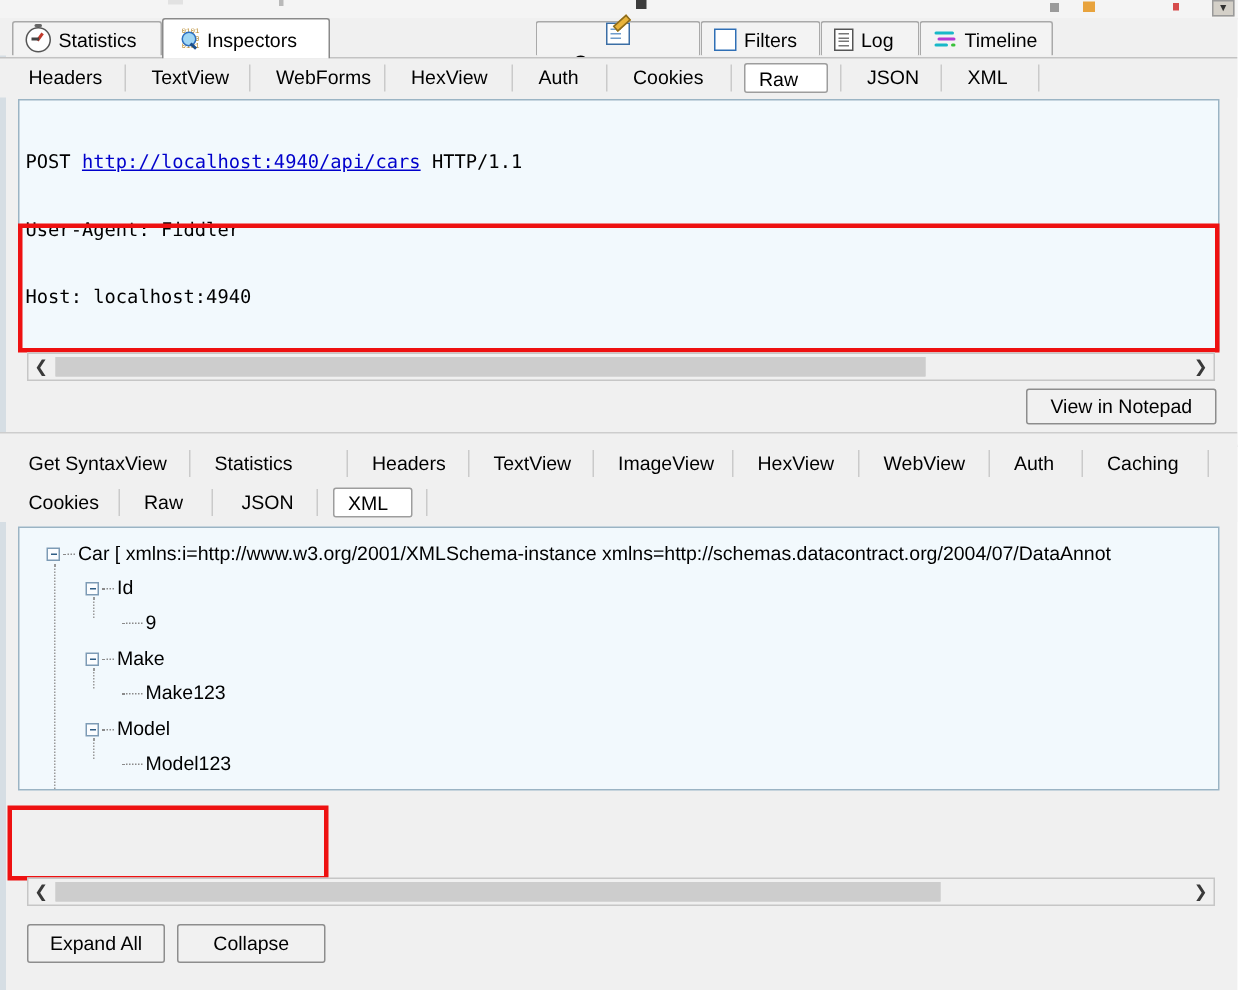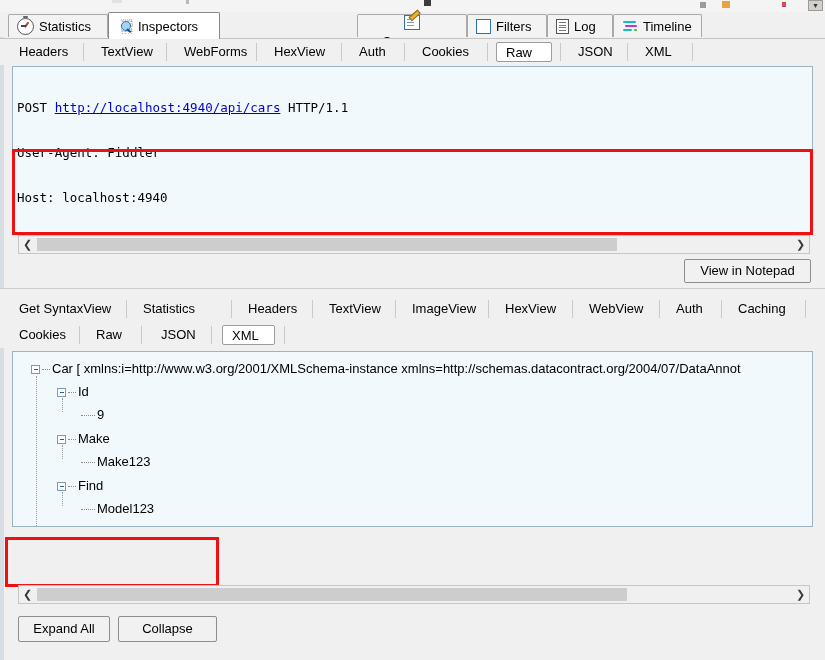--- a/index.html
+++ b/index.html
@@ -410,21 +410,21 @@
 
     <div class="tnode" style="left:44px; top:80px;">
       <span class="expander"></span><span class="dotdash"></span><span>Make</span>
     </div>
     <div class="vline" style="left:49px; top:93px; height:14px;"></div>
     <div class="tnode" style="left:68px; top:103px;">
       <span class="dotdash" style="width:14px;"></span><span>Make123</span>
     </div>
 
     <div class="tnode" style="left:44px; top:127px;">
-      <span class="expander"></span><span class="dotdash"></span><span>Find</span>
+      <span class="expander"></span><span class="dotdash"></span><span>Model</span>
     </div>
     <div class="vline" style="left:49px; top:140px; height:14px;"></div>
     <div class="tnode" style="left:68px; top:150px;">
       <span class="dotdash" style="width:14px;"></span><span>Model123</span>
     </div>
 
     <div class="tnode" style="left:44px; top:174px;margin-top:25px;">
       <span class="expander"></span><span class="dotdash"></span><span>Price</span>
     </div>
     <div class="vline" style="left:49px; top:187px; height:14px;"></div>

